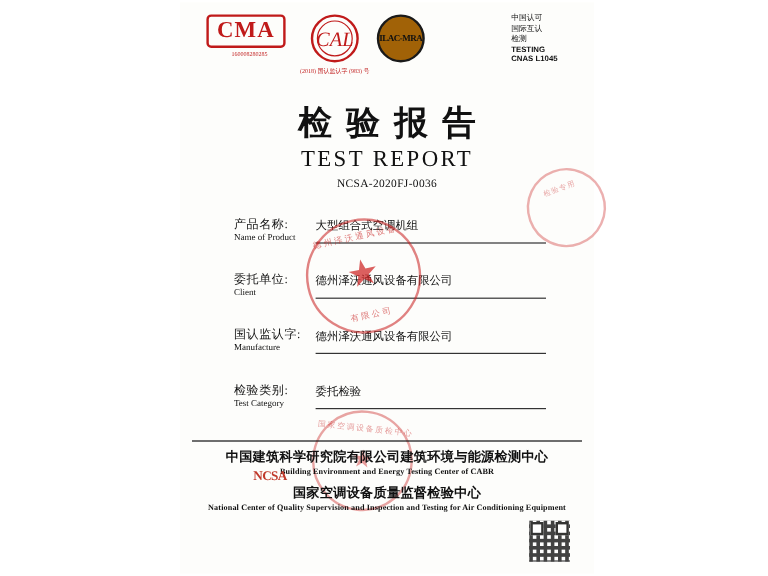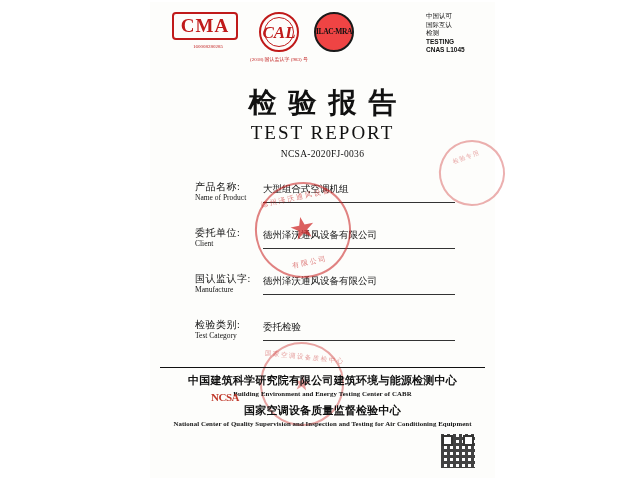--- a/index.html
+++ b/index.html
@@ -85,21 +85,21 @@
     content: "";
     position: absolute;
     left: 3px; top: 3px; right: 3px; bottom: 3px;
     border: 1px solid #c01a1a;
     border-radius: 50%;
   }
   .cal-inner {
     position: absolute;
     left: 0; right: 0; top: 9px;
     font-size: 17px;
-    font-weight: bold;
+    font-weight: normal;
     color: #c01a1a;
     text-align: center;
     font-family: "Liberation Serif", serif;
     font-style: italic;
     z-index: 2;
   }
   .cal-caption {
     font-size: 5px;
     color: #c01a1a;
     text-align: center;
@@ -108,21 +108,21 @@
   }
 
   .ilac-circle {
     width: 40px;
     height: 40px;
     border: 2.5px solid #1a1a1a;
     border-radius: 50%;
     margin: 0 auto;
     position: relative;
     box-sizing: border-box;
-    background: #ef4444;
+    background: #a16207;
   }
   .ilac-inner {
     position: absolute;
     left: 0; right: 0; top: 13px;
     font-size: 7.5px;
     font-weight: bold;
     color: #111;
     text-align: center;
     letter-spacing: -0.4px;
   }

